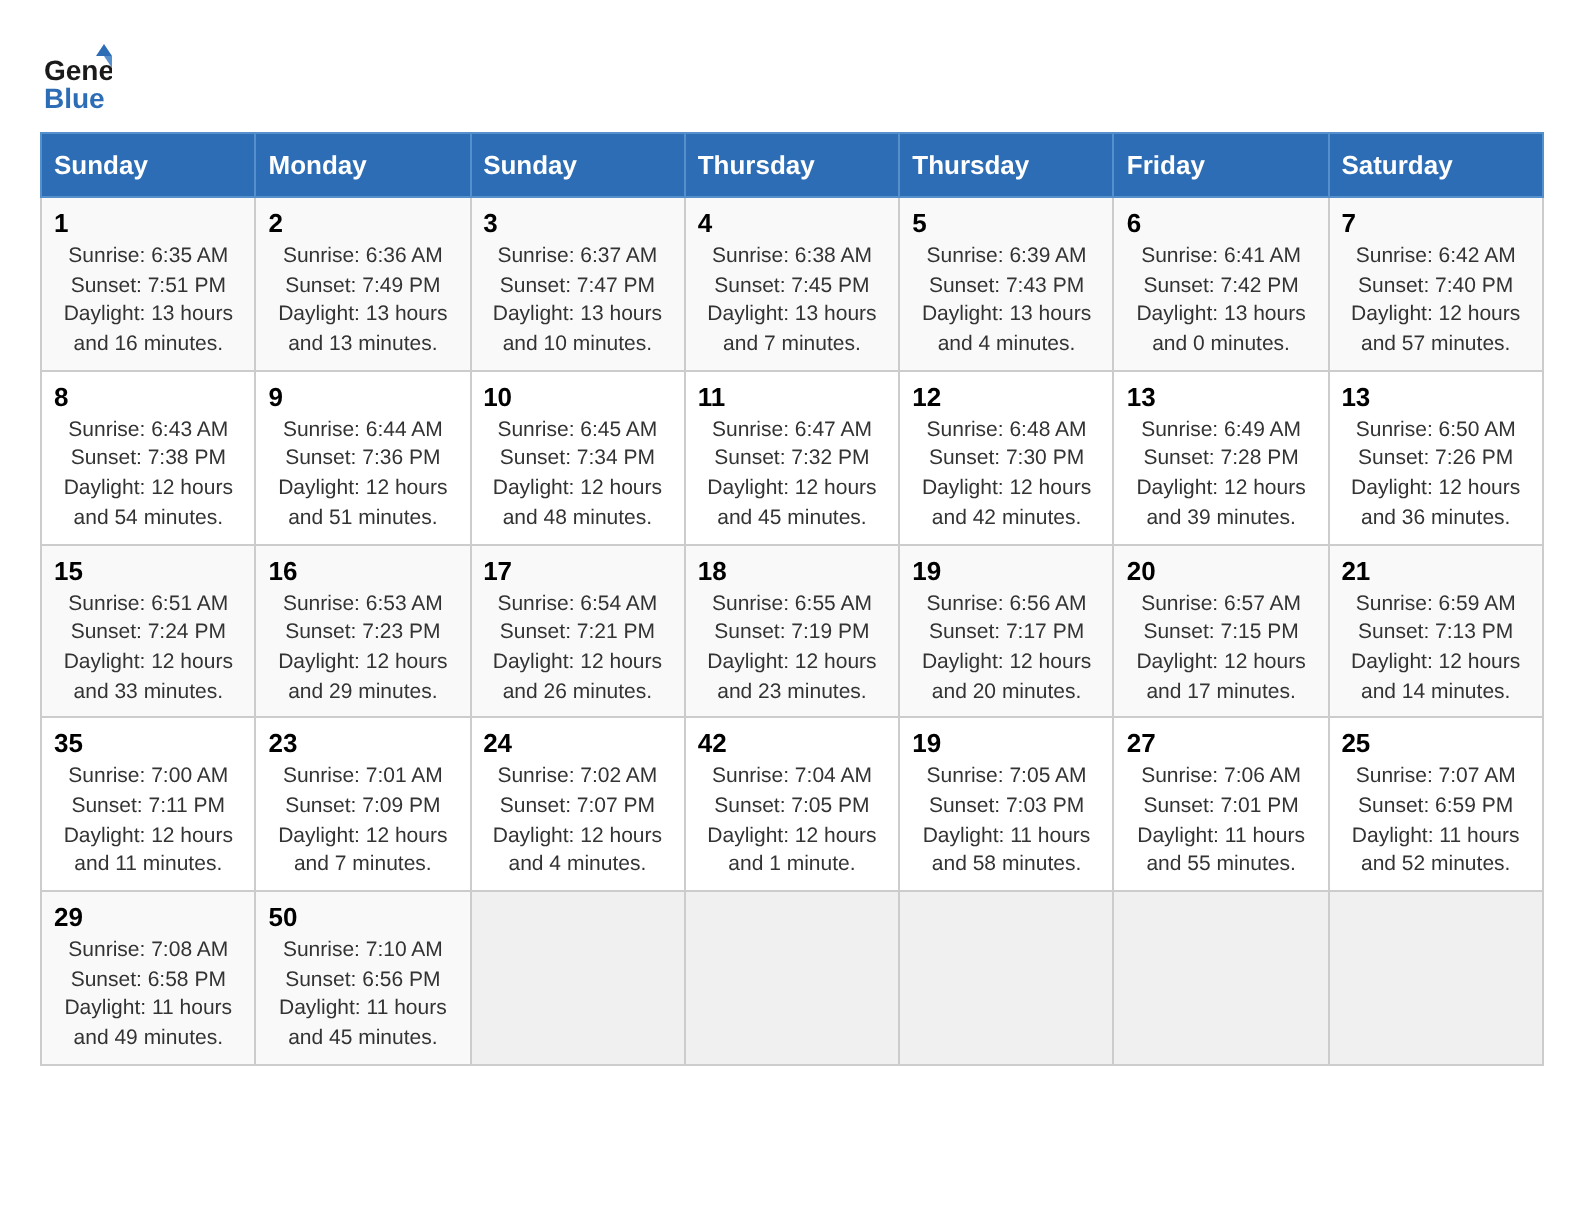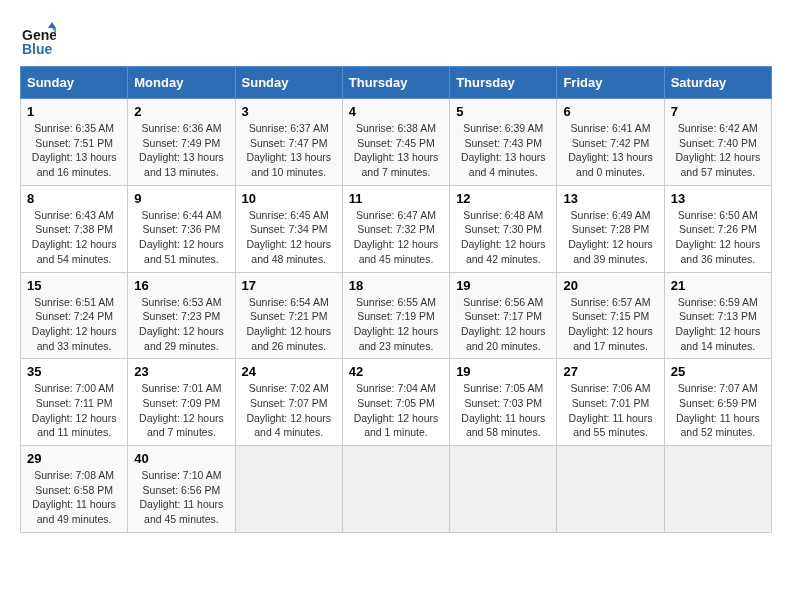--- a/index.html
+++ b/index.html
@@ -293,21 +293,21 @@
       </td>
       </tr>
       <tr>
         <td>
         <span class="day-num">29</span>
         <div class="day-info">
           Sunrise: 7:08 AM<br>Sunset: 6:58 PM<br>Daylight: 11 hours and 49 minutes.
         </div>
       </td>
         <td>
-        <span class="day-num">40</span>
+        <span class="day-num">50</span>
         <div class="day-info">
           Sunrise: 7:10 AM<br>Sunset: 6:56 PM<br>Daylight: 11 hours and 45 minutes.
         </div>
       </td>
         <td class="empty-cell"></td>
         <td class="empty-cell"></td>
         <td class="empty-cell"></td>
         <td class="empty-cell"></td>
         <td class="empty-cell"></td>
       </tr>

